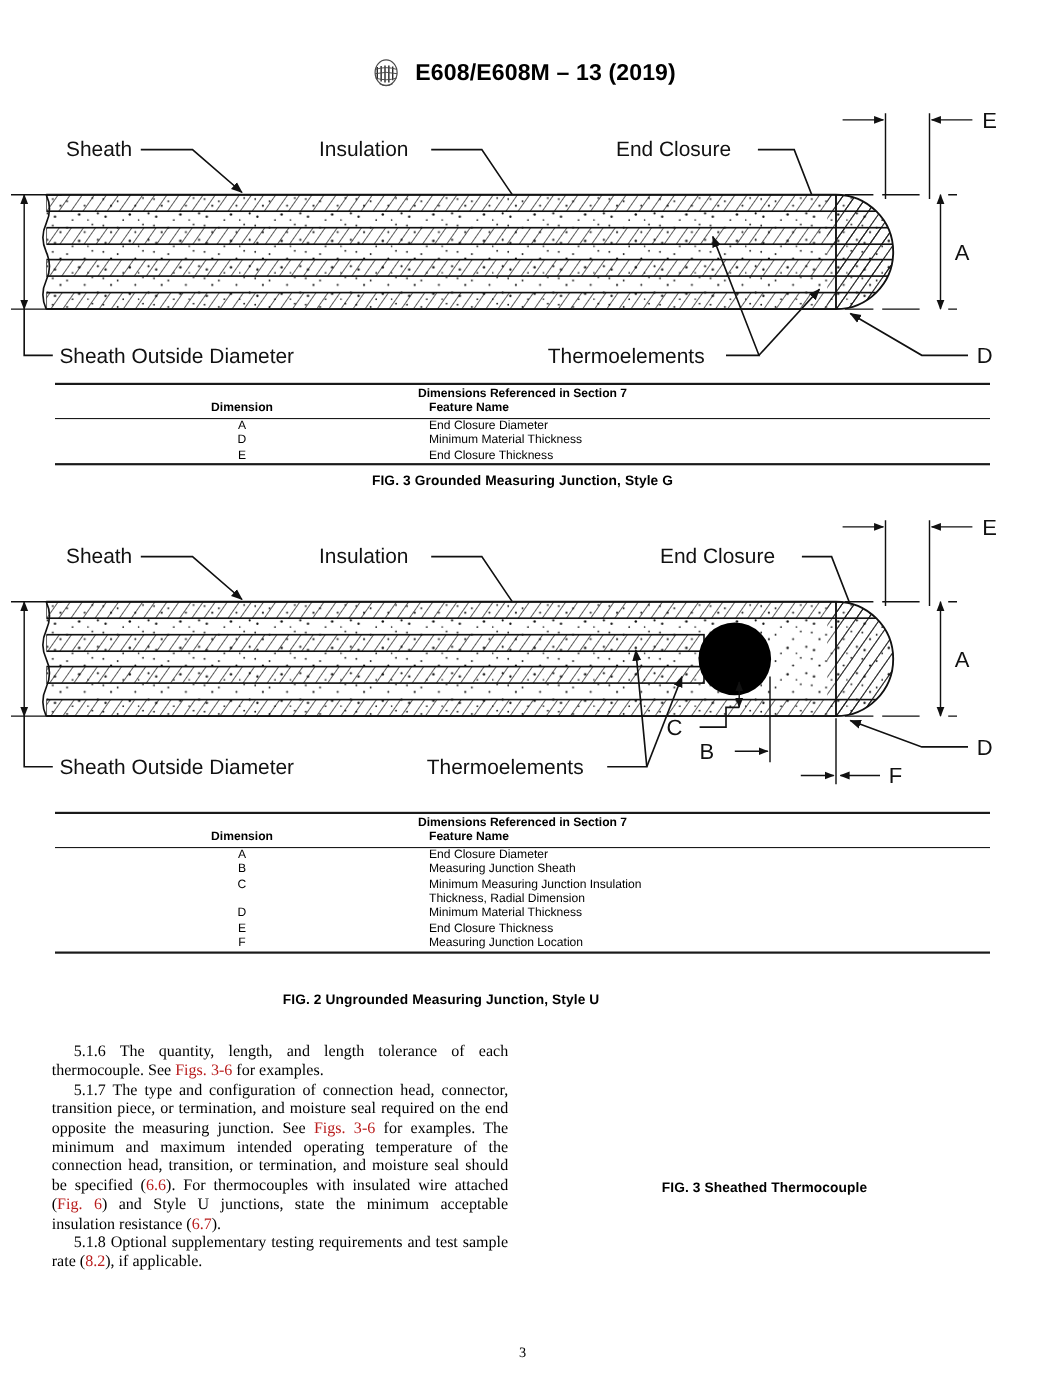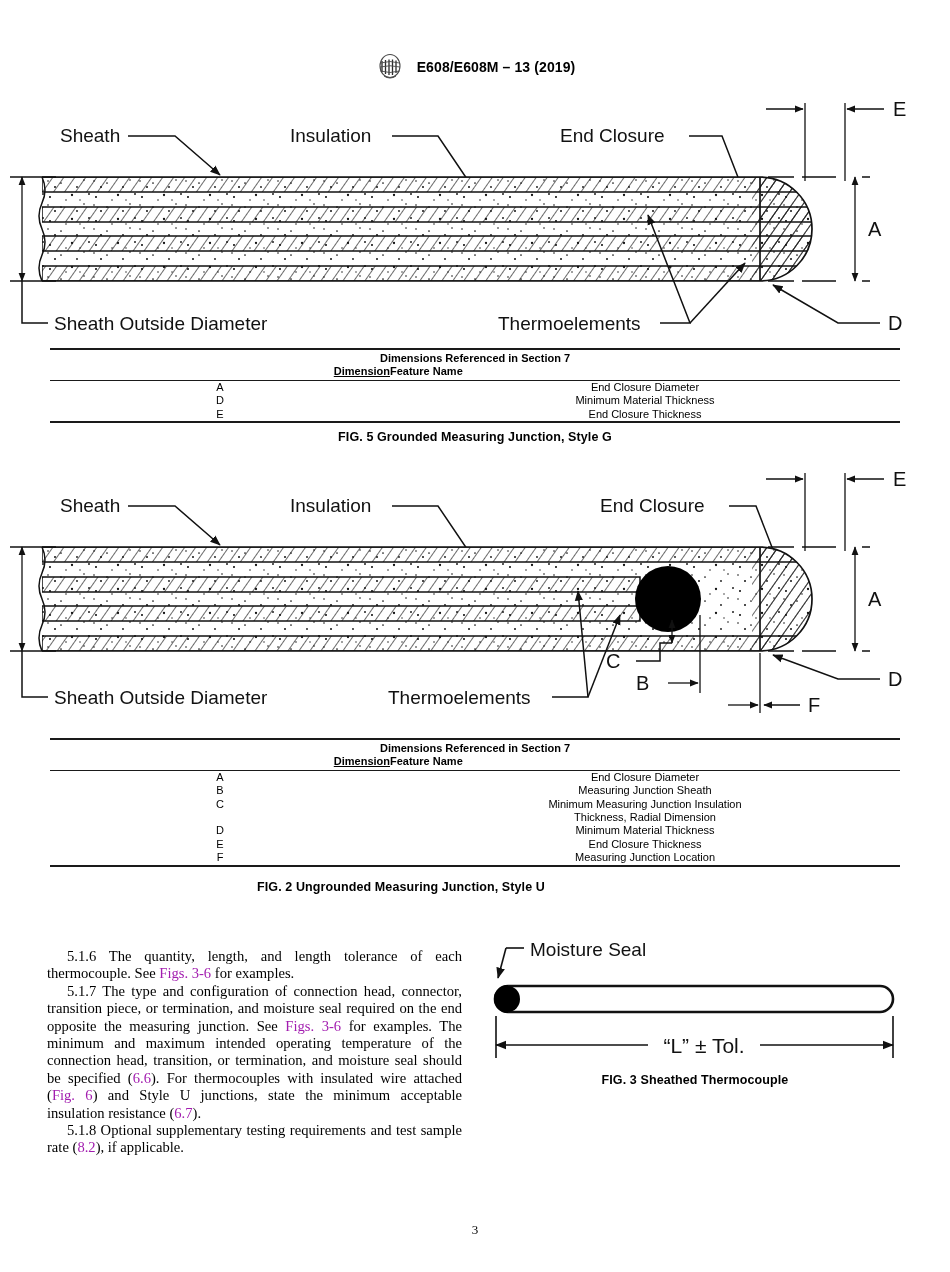--- a/index.html
+++ b/index.html
@@ -11,21 +11,21 @@
   .page{position:absolute;inset:0;}
 
   
   .doc-header{
     position:absolute;top:52px;left:0;width:950px;
     display:flex;align-items:center;justify-content:center;gap:12px;
   }
   .astm-logo{width:30px;height:30px;display:block;}
   .doc-title{
     font-family:"Liberation Sans", sans-serif;
-    font-weight:bold;font-size:14px;letter-spacing:.1px;
+    font-weight:bold;font-size:21px;letter-spacing:.1px;
   }
 
   
   .figblock{position:absolute;left:0;width:950px;}
   .figsvg{display:block;}
   .figcap{
     font-family:"Liberation Sans", sans-serif;
     font-weight:bold;font-size:12.5px;text-align:center;
     letter-spacing:.1px;
   }
@@ -36,34 +36,34 @@
     font-family:"Liberation Sans", sans-serif;
     border-collapse:collapse;
   }
   .dimtable .rule-top td{border-top:2.4px solid #1a1a1a;padding:0;height:0;font-size:0;line-height:0;}
   .dimtable .rule-mid td{border-top:1.1px solid #1a1a1a;padding:0;height:0;font-size:0;line-height:0;}
   .dimtable .rule-bot td{border-top:2.4px solid #1a1a1a;padding:0;height:0;font-size:0;line-height:0;}
   .dimtable td{font-size:11px;line-height:13.4px;padding:0;}
   .t-title{text-align:center;font-weight:bold;font-size:10px;padding-top:2px !important;}
   .t-head{font-weight:bold;font-size:10px;padding-bottom:1px !important;}
   .c-dim{width:340px;text-align:center;}
-  .c-feat{width:510px;text-align:center;}
-  .c-dim-h{width:340px;text-align:right;text-decoration:underline;}
+  .c-feat{width:510px;text-align:left;}
+  .c-dim-h{width:340px;text-align:center;}
   .c-feat-h{width:510px;text-align:left;}
 
   
   .col{
     position:absolute;width:415px;
     font-family:"Liberation Serif", serif;
     font-size:14.6px;line-height:17.4px;
     text-align:justify;text-justify:inter-word;
     hyphens:none;
   }
   .col p{margin:0;text-indent:20px;}
-  .xref{color:#a21caf;}
+  .xref{color:#b91c1c;}
   .pagenum{
     position:absolute;left:0;width:950px;top:1222px;
     text-align:center;font-family:"Liberation Serif", serif;font-size:13px;
   }
 </style>
 </head>
 <body>
 
 <div class="page">
 
@@ -201,21 +201,21 @@
       <tr>
         <td class="c-dim">E</td>
         <td class="c-feat">End Closure Thickness</td>
       </tr>
       <tr class="rule-bot">
           <td colspan="2"></td>
         </tr>
     </tbody>
   </table>
 
-  <div class="figcap" style="position:absolute;top:430px;left:0;width:950px;">FIG. 5  Grounded Measuring Junction, Style G</div>
+  <div class="figcap" style="position:absolute;top:430px;left:0;width:950px;">FIG. 3  Grounded Measuring Junction, Style G</div>
 
   <div class="figblock" style="top:465px;">
     <svg class="figsvg" width="950" height="265" viewBox="0 0 950 265">
       <defs>
         <clipPath id="clipBody2">
           <path d="M42 82 L760 82 A52 52 0 0 1 760 186 L42 186 Z"></path>
         </clipPath>
       </defs>
 
       <g>
@@ -343,57 +343,33 @@
       <tr>
         <td class="c-dim">F</td>
         <td class="c-feat">Measuring Junction Location</td>
       </tr>
       <tr class="rule-bot">
           <td colspan="2"></td>
         </tr>
     </tbody>
   </table>
 
-  <div class="figcap" style="position:absolute;top:880px;left:0;width:802px;">FIG. 2  Ungrounded Measuring Junction, Style U</div>
+  <div class="figcap" style="position:absolute;top:902px;left:0;width:802px;">FIG. 2  Ungrounded Measuring Junction, Style U</div>
 
   <div class="col" style="top:948px;left:47px;">
     <p>
       5.1.6 The quantity, length, and length tolerance of each thermocouple. See <span class="xref">Figs. 3-6</span> for examples.
     </p>
     <p>
       5.1.7 The type and configuration of connection head, connector, transition piece, or termination, and moisture seal required on the end opposite the measuring junction. See <span class="xref">Figs. 3-6</span> for examples. The minimum and maximum intended operating temperature of the connection head, transition, or termination, and moisture seal should be specified (<span class="xref">6.6</span>). For thermocouples with insulated wire attached (<span class="xref">Fig. 6</span>) and Style U junctions, state the minimum acceptable insulation resistance (<span class="xref">6.7</span>).
     </p>
     <p>
       5.1.8 Optional supplementary testing requirements and test sample rate (<span class="xref">8.2</span>), if applicable.
     </p>
   </div>
 
-  <div class="figblock" style="top:912px;">
-    <svg class="figsvg" width="950" height="150" viewBox="0 0 950 150" style="margin-left:0;">
-      <g>
-        <path d="M506 36 L524 36" stroke="#111" stroke-width="1.6" fill="none"></path>
-        <path d="M506 36 L498 66" stroke="#111" stroke-width="1.6" fill="none" marker-end="url(#ar1)"></path>
-        <text x="530" y="44" font-family="Liberation Sans, sans-serif" font-size="19" fill="#111">Moisture Seal</text>
-      </g>
-
-      <g>
-        <path d="M508 74 L880 74 A13 13 0 0 1 880 100 L508 100 A13 13 0 0 1 508 74 Z" fill="#fff" stroke="#111" stroke-width="2.6"></path>
-        <path d="M508 74 A13 13 0 0 0 508 100 Z" fill="#000"></path>
-        <path d="M508 74 A13 13 0 0 0 508 100" fill="#000" stroke="#000" stroke-width="2"></path>
-        <ellipse cx="508" cy="87" rx="12" ry="13" fill="#000"></ellipse>
-      </g>
-
-      <g>
-        <line x1="496" y1="104" x2="496" y2="146" stroke="#111" stroke-width="1.6"></line>
-        <line x1="893" y1="104" x2="893" y2="146" stroke="#111" stroke-width="1.6"></line>
-        <line x1="496" y1="133" x2="648" y2="133" stroke="#111" stroke-width="1.6" marker-start="url(#ar1)"></line>
-        <line x1="760" y1="133" x2="893" y2="133" stroke="#111" stroke-width="1.6" marker-end="url(#ar1)"></line>
-        <text x="704" y="141" text-anchor="middle" font-family="Liberation Sans, sans-serif" font-size="21" fill="#111">“L” ± Tol.</text>
-      </g>
-    </svg>
-  </div>
 
   <div class="figcap" style="position:absolute;top:1073px;left:480px;width:430px;text-align:center;">FIG. 3  Sheathed Thermocouple</div>
 
 
   <div class="pagenum">3</div>
 
 </div>
 
 </body></html>

